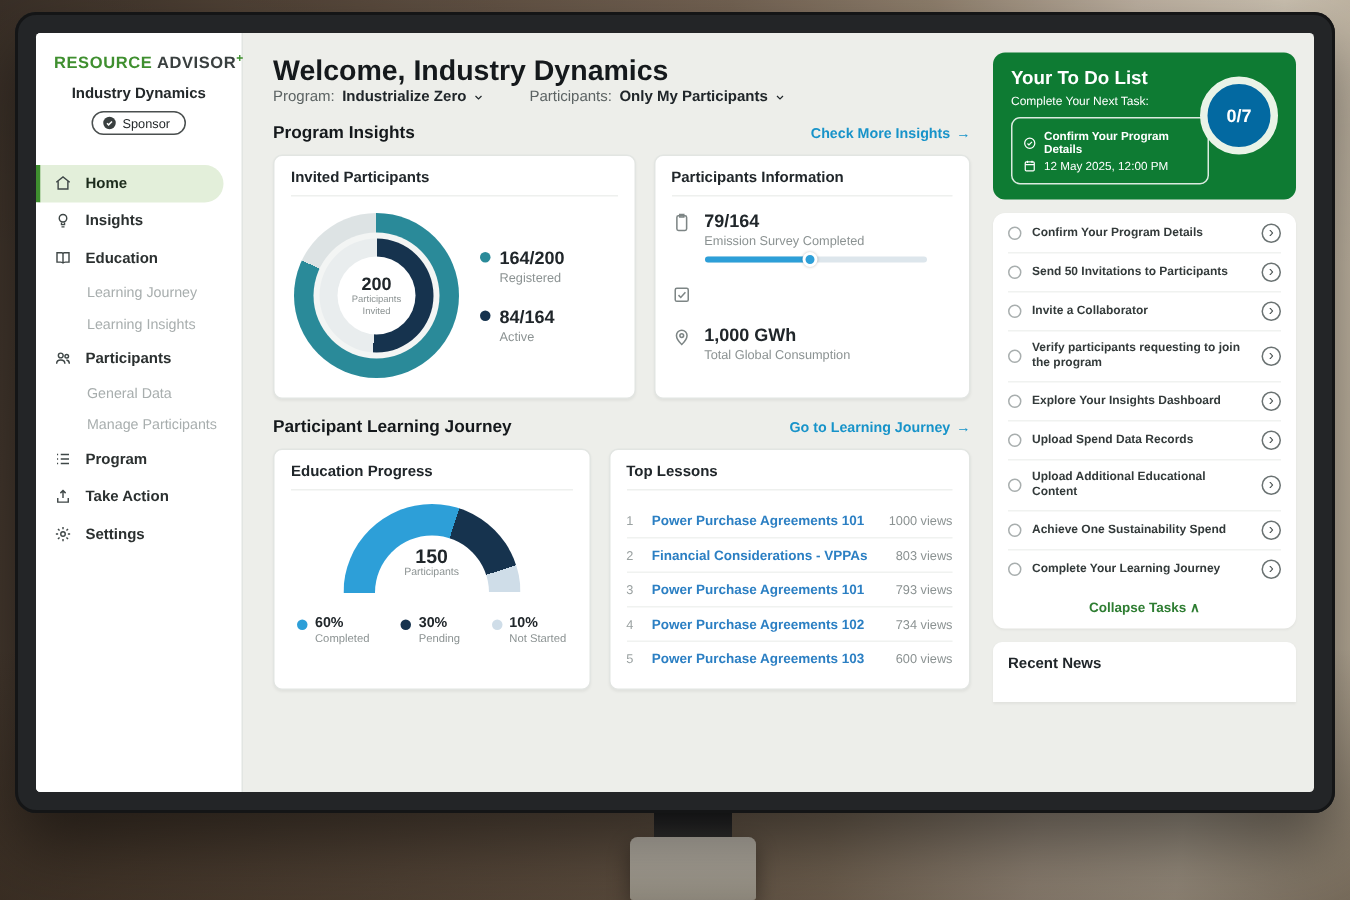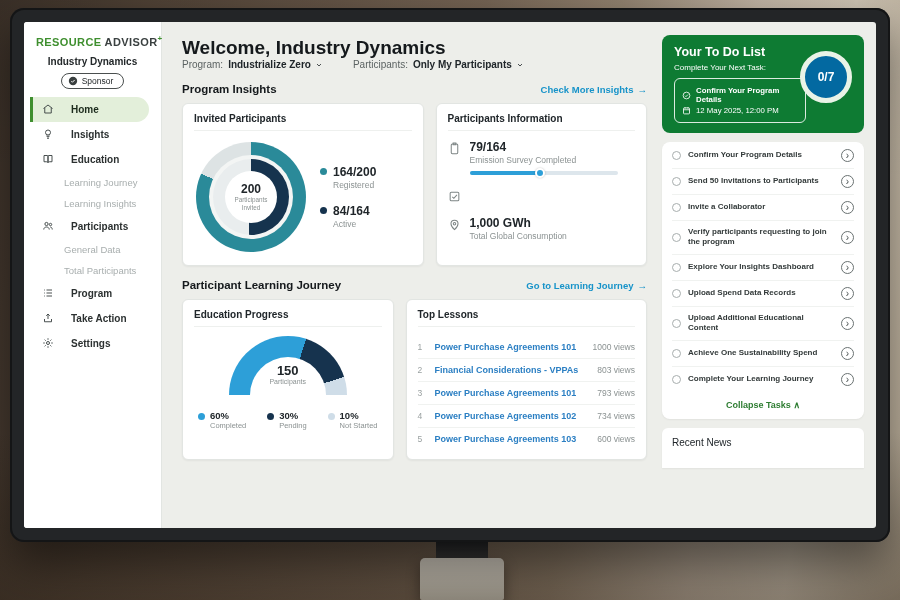--- a/index.html
+++ b/index.html
@@ -24,25 +24,25 @@
 
   .screen { width: 100%; height: 100%; background: #edeeea; border-radius: 3px; overflow: hidden; display: flex; }
 
   
   .sidebar { width: 138px; min-width: 138px; background: #ffffff; border-right: 1px solid #e2e5e2; padding-top: 12px; }
   .logo { padding: 0 12px 6px; font-size: 11px; font-weight: bold; letter-spacing: 0.4px; white-space: nowrap; }
   .logo .res { color: #3f8f2f; }
   .logo .adv { color: #3a4040; }
   .logo .plus { color: #3f8f2f; font-size: 8px; vertical-align: super; }
   .org { text-align: center; font-size: 10px; font-weight: bold; color: #23282a; margin-top: 2px; }
-  .sponsor { margin: 6px auto 8px; border: 1px solid #4a4f4f; border-radius: 10px;
+  .sponsor { margin: 6px auto 20px; border: 1px solid #4a4f4f; border-radius: 10px;
     padding: 2px 10px 2px 6px; font-size: 8.5px; color: #23282a; display: flex; align-items: center; gap: 4px; width: fit-content; cursor: pointer; }
   .nav { display: flex; flex-direction: column; }
-  .nav-item { display: flex; align-items: center; gap: 16px; padding: 6px 12px; font-size: 10px;
-    color: #2b3030; font-weight: bold; cursor: pointer; margin-left: 6px; }
+  .nav-item { display: flex; align-items: center; gap: 8px; padding: 6px 12px; font-size: 10px;
+    color: #2b3030; font-weight: bold; cursor: pointer; }
   .nav-item .icon { width: 13px; height: 13px; color: #3f4747; flex: none; display: inline-flex; }
   .nav-item.sub { padding: 5px 12px 5px 34px; color: #a8aeae; font-weight: normal; font-size: 9.5px; }
   .nav-item.active { background: #e3efda; border-left: 3px solid #3f8f2f; padding-left: 9px;
     border-radius: 0 14px 14px 0; margin-right: 12px; color: #1c2b1c; }
 
   
   .main { flex: 1; min-width: 0; padding: 15px 13px 0 20px; }
   .welcome { font-size: 19px; font-weight: bold; color: #15191c; }
   .filters { display: flex; gap: 30px; font-size: 10px; color: #5c6363; align-items: center; }
   .filter { display: flex; gap: 5px; align-items: center; cursor: pointer; }
@@ -120,21 +120,21 @@
     border: 5px solid #e9f3e7; background: #0369a1; display: flex; align-items: center; justify-content: center;
     font-weight: bold; font-size: 12px; }
   .tasks-card { background: #fff; border-radius: 8px; margin-top: 9px; padding: 1px 10px; box-shadow: 0 1px 2px rgba(0,0,0,0.05); }
   .task-row { display: flex; align-items: center; gap: 7px; padding: 6px 0; border-bottom: 1px solid #f0f2f0; cursor: pointer; }
   .task-check { width: 9px; height: 9px; border: 1px solid #a8aeae; border-radius: 50%; flex: none; }
   .task-label { flex: 1; font-size: 8px; color: #333a3a; font-weight: bold; line-height: 1.3; }
   .task-go { width: 13px; height: 13px; border: 1px solid #6a7272; border-radius: 50%; color: #4a5252;
     font-size: 10px; line-height: 11px; text-align: center; flex: none; }
   .collapse { text-align: center; font-size: 9px; font-weight: bold; color: #2e7d32; padding: 8px 0; cursor: pointer; }
   .news { background: #fff; border-radius: 6px 6px 0 0; margin-top: 9px; padding: 9px 10px 20px;
-    font-size: 10px; font-weight: normal; color: #20262a; box-shadow: 0 1px 2px rgba(0,0,0,0.05); }
+    font-size: 10px; font-weight: bold; color: #20262a; box-shadow: 0 1px 2px rgba(0,0,0,0.05); }
 
   svg { display: block; }
 </style>
 </head>
 <body>
 
 <div class="bg"></div>
 <div class="stand-neck"></div>
 <div class="stand-base"></div>
 
@@ -196,21 +196,21 @@
                 <circle cx="17" cy="9" r="2.4"></circle>
                 <path d="M16.5 14c2.5.3 4 2.2 4 5"></path>
               </svg>
             </span>
         <span>Participants</span>
       </div>
       <div class="nav-item sub">
         <span>General Data</span>
       </div>
       <div class="nav-item sub">
-        <span>Total Participants</span>
+        <span>Manage Participants</span>
       </div>
       <div class="nav-item">
         <span class="icon">
               <svg width="12" height="12" viewBox="0 0 24 24" fill="none" stroke="currentColor" stroke-width="1.9">
                 <path d="M4 6h1.5M9 6h11M4 12h1.5M9 12h11M4 18h1.5M9 18h11"></path>
               </svg>
             </span>
         <span>Program</span>
       </div>
       <div class="nav-item">

